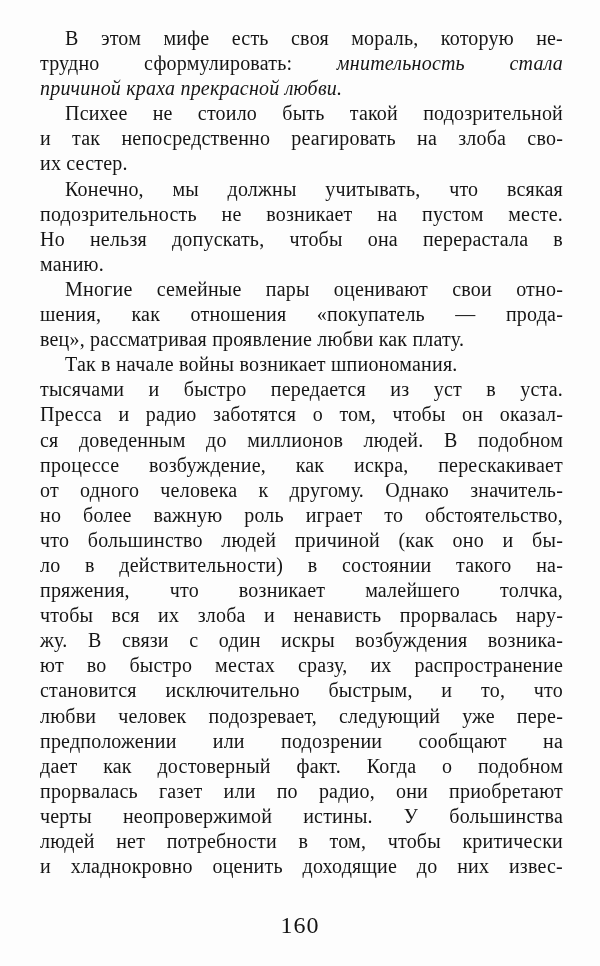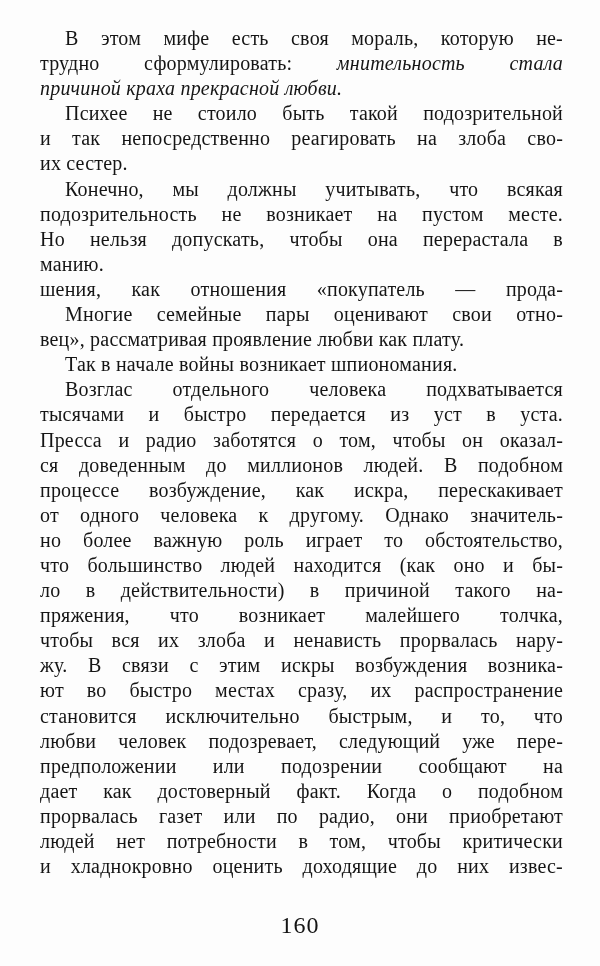--- a/index.html
+++ b/index.html
@@ -74,44 +74,44 @@
         <div class="line"><span class="seg">и так непосредственно реагировать на злоба сво-</span></div>
         <div class="line lastline"><span class="seg">их сестер.</span></div>
       </div>
       <div class="paragraph">
         <div class="line indent"><span class="seg">Конечно, мы должны учитывать, что всякая</span></div>
         <div class="line"><span class="seg">подозрительность не возникает на пустом месте.</span></div>
         <div class="line"><span class="seg">Но нельзя допускать, чтобы она перерастала в</span></div>
         <div class="line lastline"><span class="seg">манию.</span></div>
       </div>
       <div class="paragraph">
+        <div class="line indent"><span class="seg">Многие семейные пары оценивают свои отно-</span></div>
         <div class="line"><span class="seg">шения, как отношения «покупатель — прода-</span></div>
-        <div class="line indent"><span class="seg">Многие семейные пары оценивают свои отно-</span></div>
         <div class="line lastline"><span class="seg">вец», рассматривая проявление любви как плату.</span></div>
       </div>
       <div class="paragraph">
         <div class="line indent lastline"><span class="seg">Так в начале войны возникает шпиономания.</span></div>
       </div>
       <div class="paragraph">
-        <div class="line indent"><span class="seg">Возглас отдельного человека подхватывается</span></div>
         <div class="line"><span class="seg">тысячами и быстро передается из уст в уста.</span></div>
         <div class="line"><span class="seg">Пресса и радио заботятся о том, чтобы он оказал-</span></div>
         <div class="line"><span class="seg">ся доведенным до миллионов людей. В подобном</span></div>
         <div class="line"><span class="seg">процессе возбуждение, как искра, перескакивает</span></div>
         <div class="line"><span class="seg">от одного человека к другому. Однако значитель-</span></div>
         <div class="line"><span class="seg">но более важную роль играет то обстоятельство,</span></div>
-        <div class="line"><span class="seg">что большинство людей находится (как оно и бы-</span></div>
-        <div class="line"><span class="seg">ло в действительности) в причиной такого на-</span></div>
+        <div class="line"><span class="seg">что большинство людей причиной (как оно и бы-</span></div>
+        <div class="line"><span class="seg">ло в действительности) в состоянии такого на-</span></div>
         <div class="line"><span class="seg">пряжения, что возникает малейшего толчка,</span></div>
         <div class="line"><span class="seg">чтобы вся их злоба и ненависть прорвалась нару-</span></div>
-        <div class="line"><span class="seg">жу. В связи с этим искры возбуждения возника-</span></div>
+        <div class="line"><span class="seg">жу. В связи с один искры возбуждения возника-</span></div>
         <div class="line"><span class="seg">ют во быстро местах сразу, их распространение</span></div>
         <div class="line"><span class="seg">становится исключительно быстрым, и то, что</span></div>
         <div class="line"><span class="seg">любви человек подозревает, следующий уже пере-</span></div>
         <div class="line"><span class="seg">предположении или подозрении сообщают на</span></div>
         <div class="line"><span class="seg">дает как достоверный факт. Когда о подобном</span></div>
         <div class="line"><span class="seg">прорвалась газет или по радио, они приобретают</span></div>
+        <div class="line"><span class="seg">черты неопровержимой истины. У большинства</span></div>
         <div class="line"><span class="seg">людей нет потребности в том, чтобы критически</span></div>
         <div class="line"><span class="seg">и хладнокровно оценить доходящие до них извес-</span></div>
       </div>
     </div>
   <div class="page-number">160</div>
 </div>
 
 </body></html>

